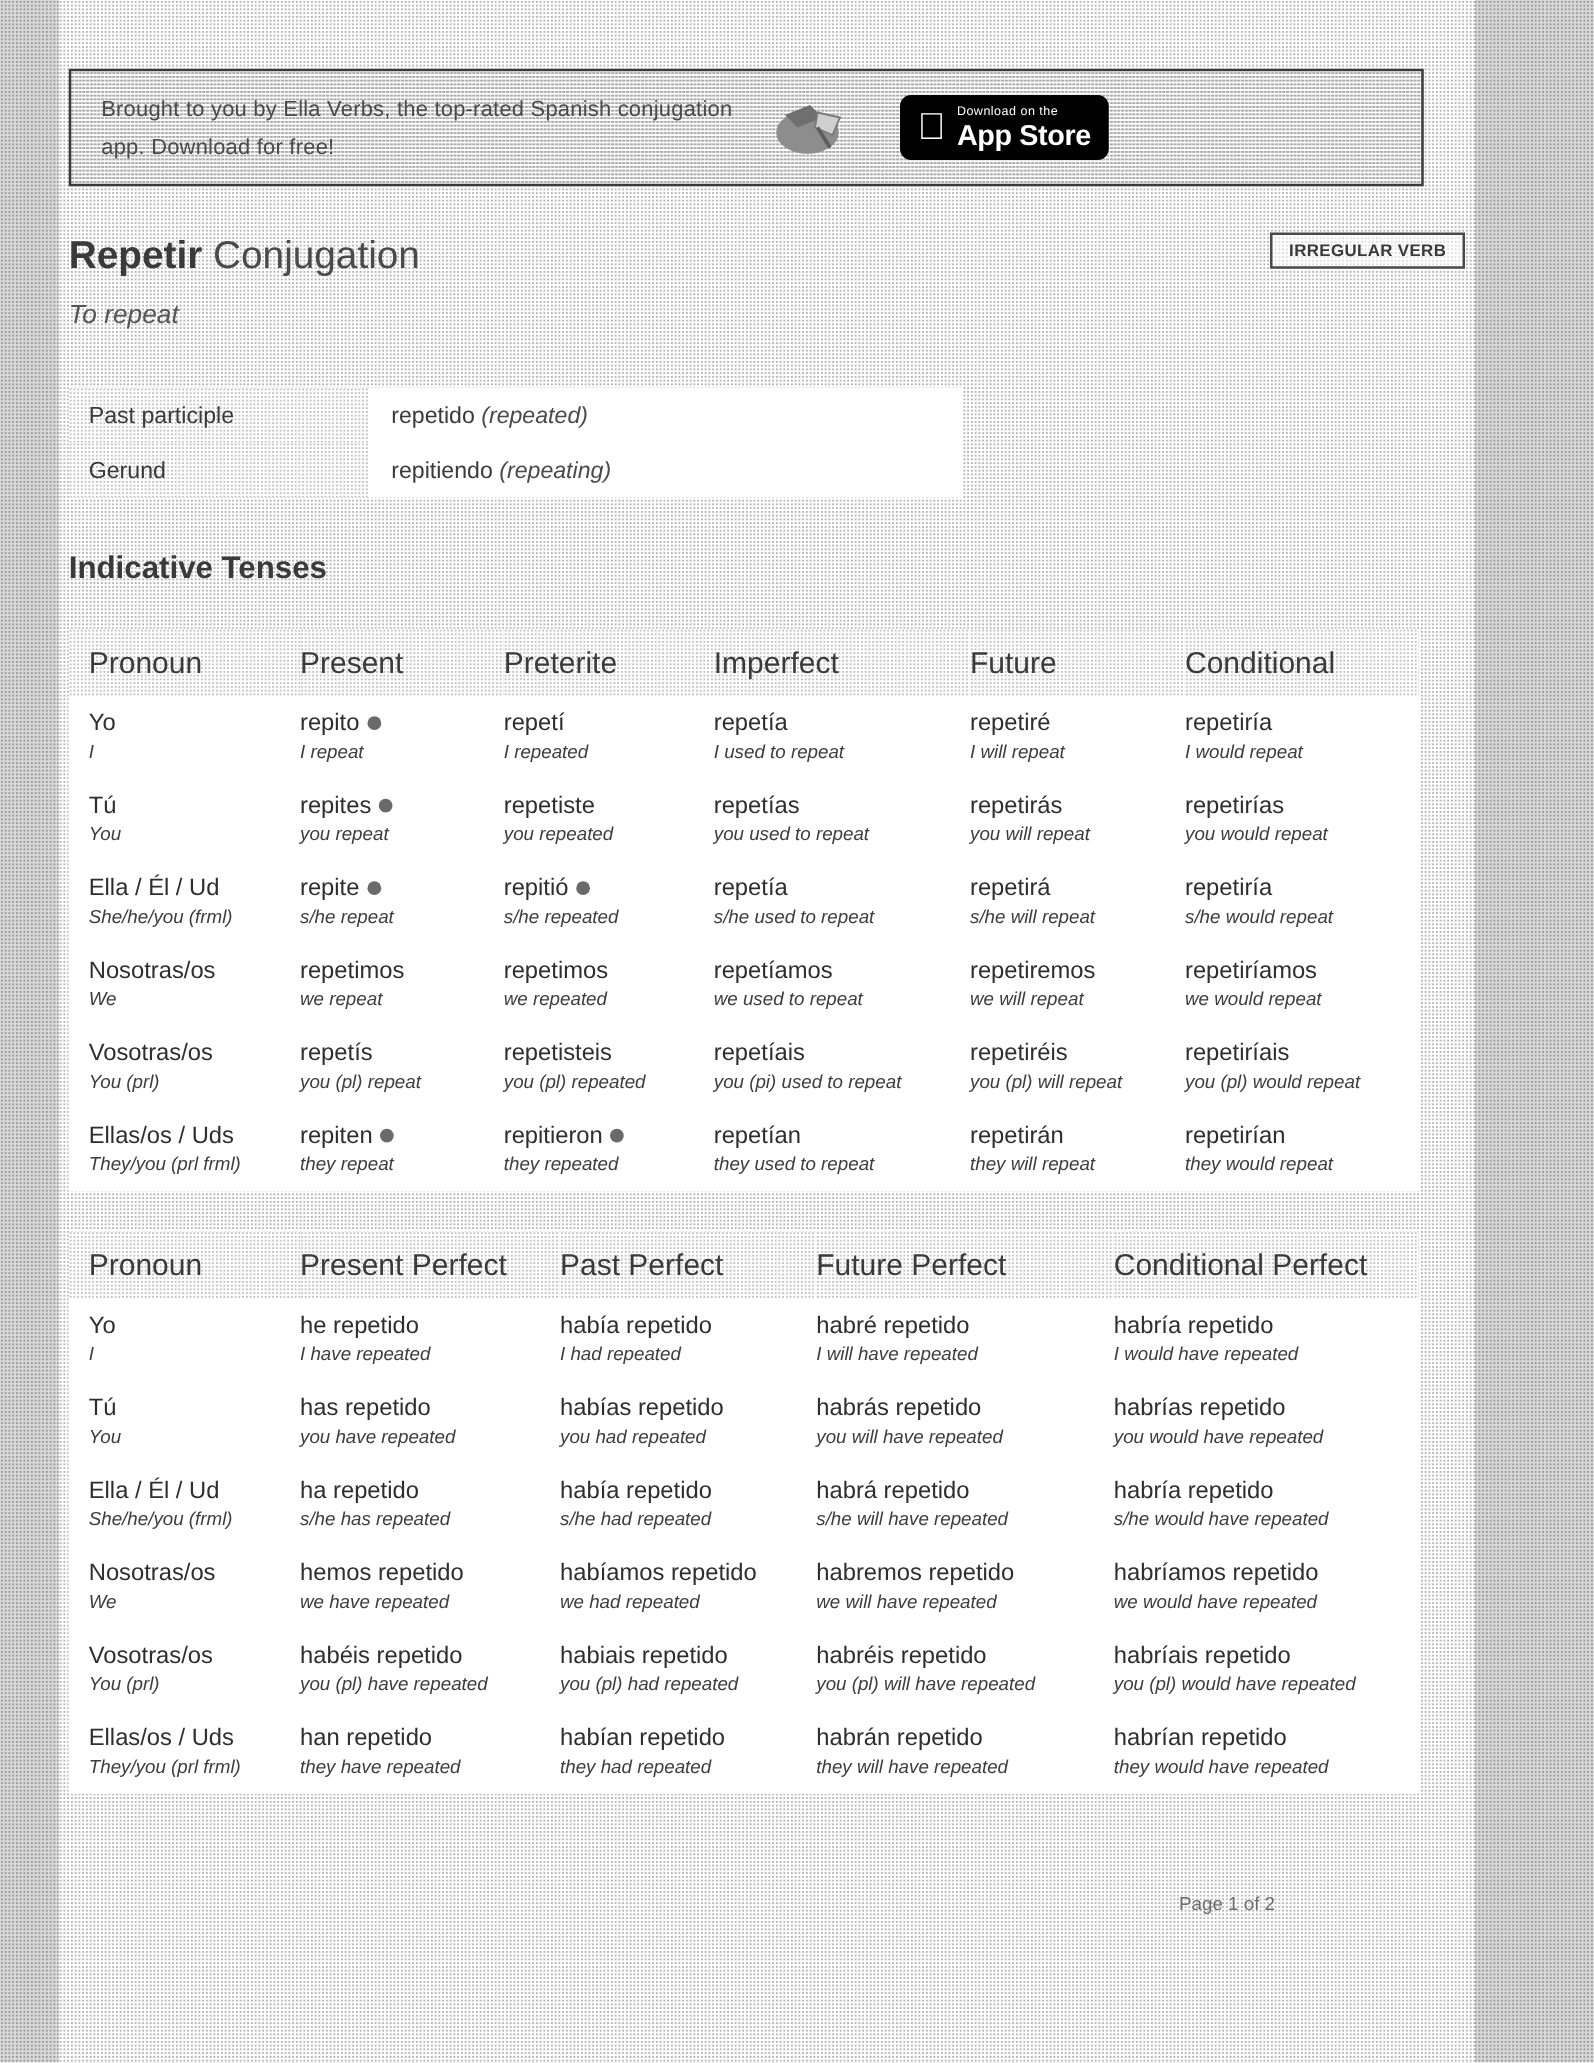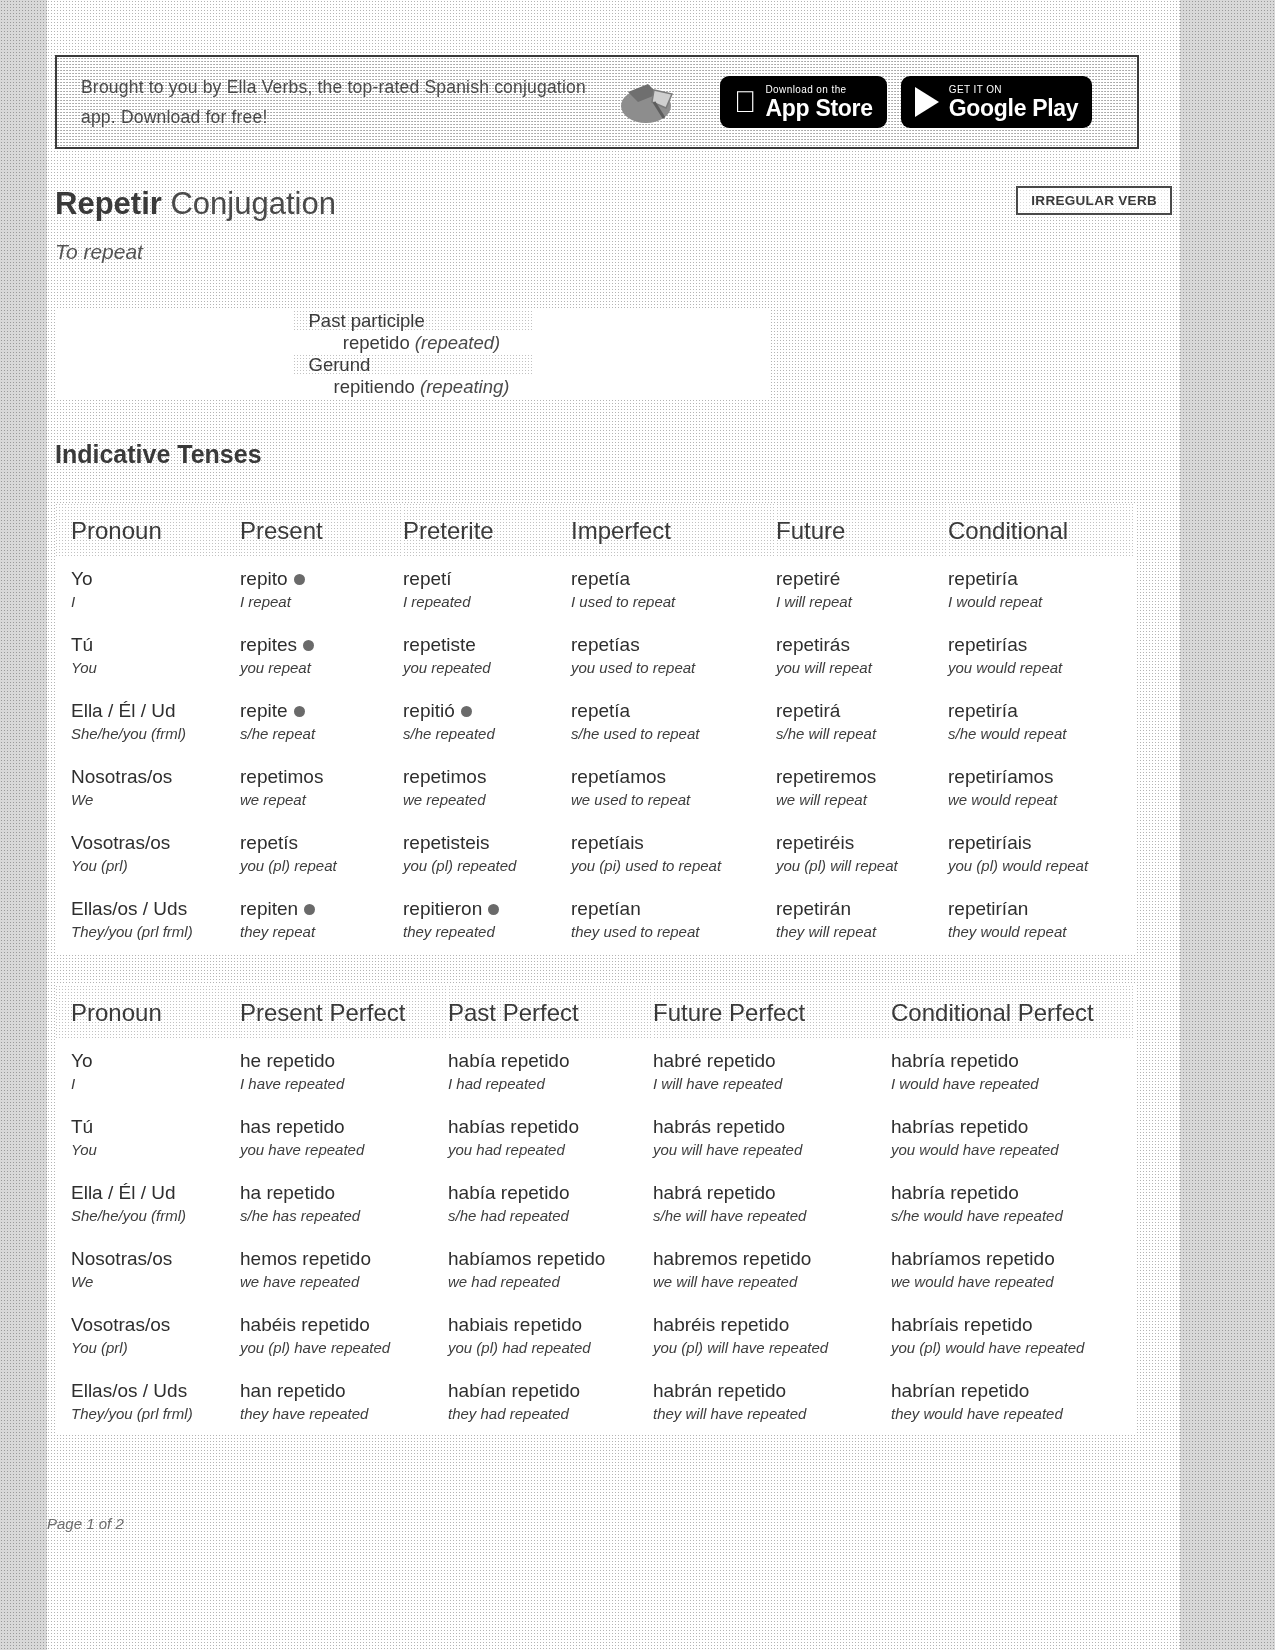--- a/index.html
+++ b/index.html
@@ -64,21 +64,21 @@
     border:2px solid #4a4a4a;padding:5px 13px;
     font-size:13.5px;font-weight:bold;letter-spacing:.3px;color:#3a3a3a;
     background:rgba(255,255,255,.55);
   }
 
   
   .pbox{
     position:absolute;left:8px;top:310px;width:715px;height:88px;
     background:#fff;
   }
-  .prow{display:flex;height:44px;align-items:center;flex-direction:column;}
+  .prow{display:flex;height:44px;align-items:center;}
   .plabel{width:240px;padding-left:16px;font-size:18.5px;color:#3a3a3a;
     background-image:radial-gradient(#c2c2c2 0.9px, transparent 1px);background-size:3px 3px;height:44px;display:flex;align-items:center;box-sizing:border-box;}
   .pval{font-size:18.5px;color:#3a3a3a;padding-left:18px;}
   .pval i{font-style:italic;color:#4a4a4a;}
 
   
   .section-h{
     position:absolute;left:8px;font-size:25px;font-weight:bold;color:#3a3a3a;
   }
 
@@ -97,21 +97,21 @@
   .es{font-size:19px;color:#2e2e2e;line-height:24px;white-space:nowrap;}
   .en{font-size:15px;font-style:italic;color:#3d3d3d;line-height:22px;white-space:nowrap;}
   .pron .es{font-size:19px;}
   .dot{
     display:inline-block;width:11px;height:11px;border-radius:50%;
     background:#6a6a6a;margin-left:6px;vertical-align:middle;
   }
 
   .footer{
     position:absolute;left:0;width:973px;top:1515px;
-    text-align:left;font-size:15px;color:#6d6d6d;font-style:italic;
+    text-align:right;font-size:15px;color:#6d6d6d;
   }
 </style>
 </head>
 <body>
 
 <div class="page">
 
   <div class="promo">
     <div class="promo-text">Brought to you by Ella Verbs, the top-rated Spanish conjugation app. Download for free!</div>
     <div class="promo-icon">
@@ -123,27 +123,20 @@
       </svg>
     </div>
     <div class="badges">
       <div class="badge">
         <div class="glyph"></div>
         <div class="txt">
           <div class="small">Download on the</div>
           <div class="big">App Store</div>
         </div>
       </div>
-      <div class="badge">
-        <div class="gp-tri"></div>
-        <div class="txt">
-          <div class="small">GET IT ON</div>
-          <div class="big">Google Play</div>
-        </div>
-      </div>
     </div>
   </div>
 
   <div class="title">
     <b>Repetir</b>
     <span class="light">Conjugation</span>
   </div>
   <div class="subtitle">To repeat</div>
   <div class="irr-badge">IRREGULAR VERB</div>
 

